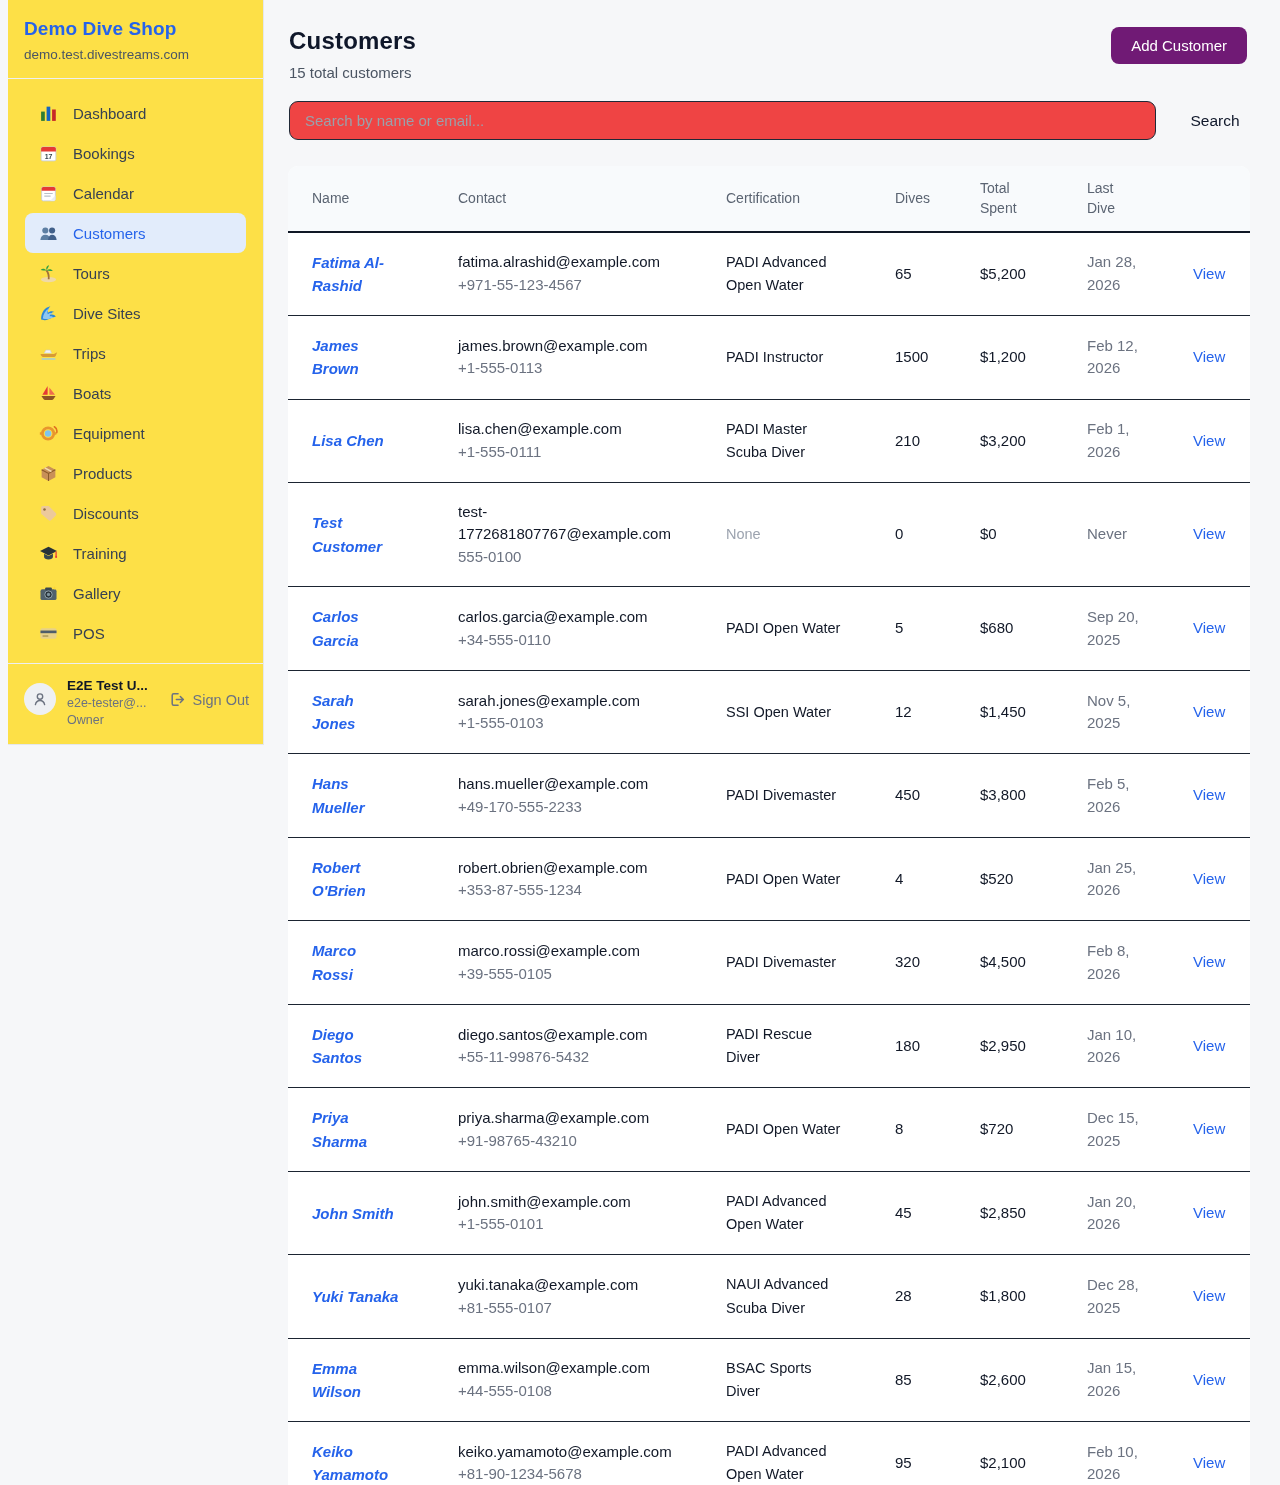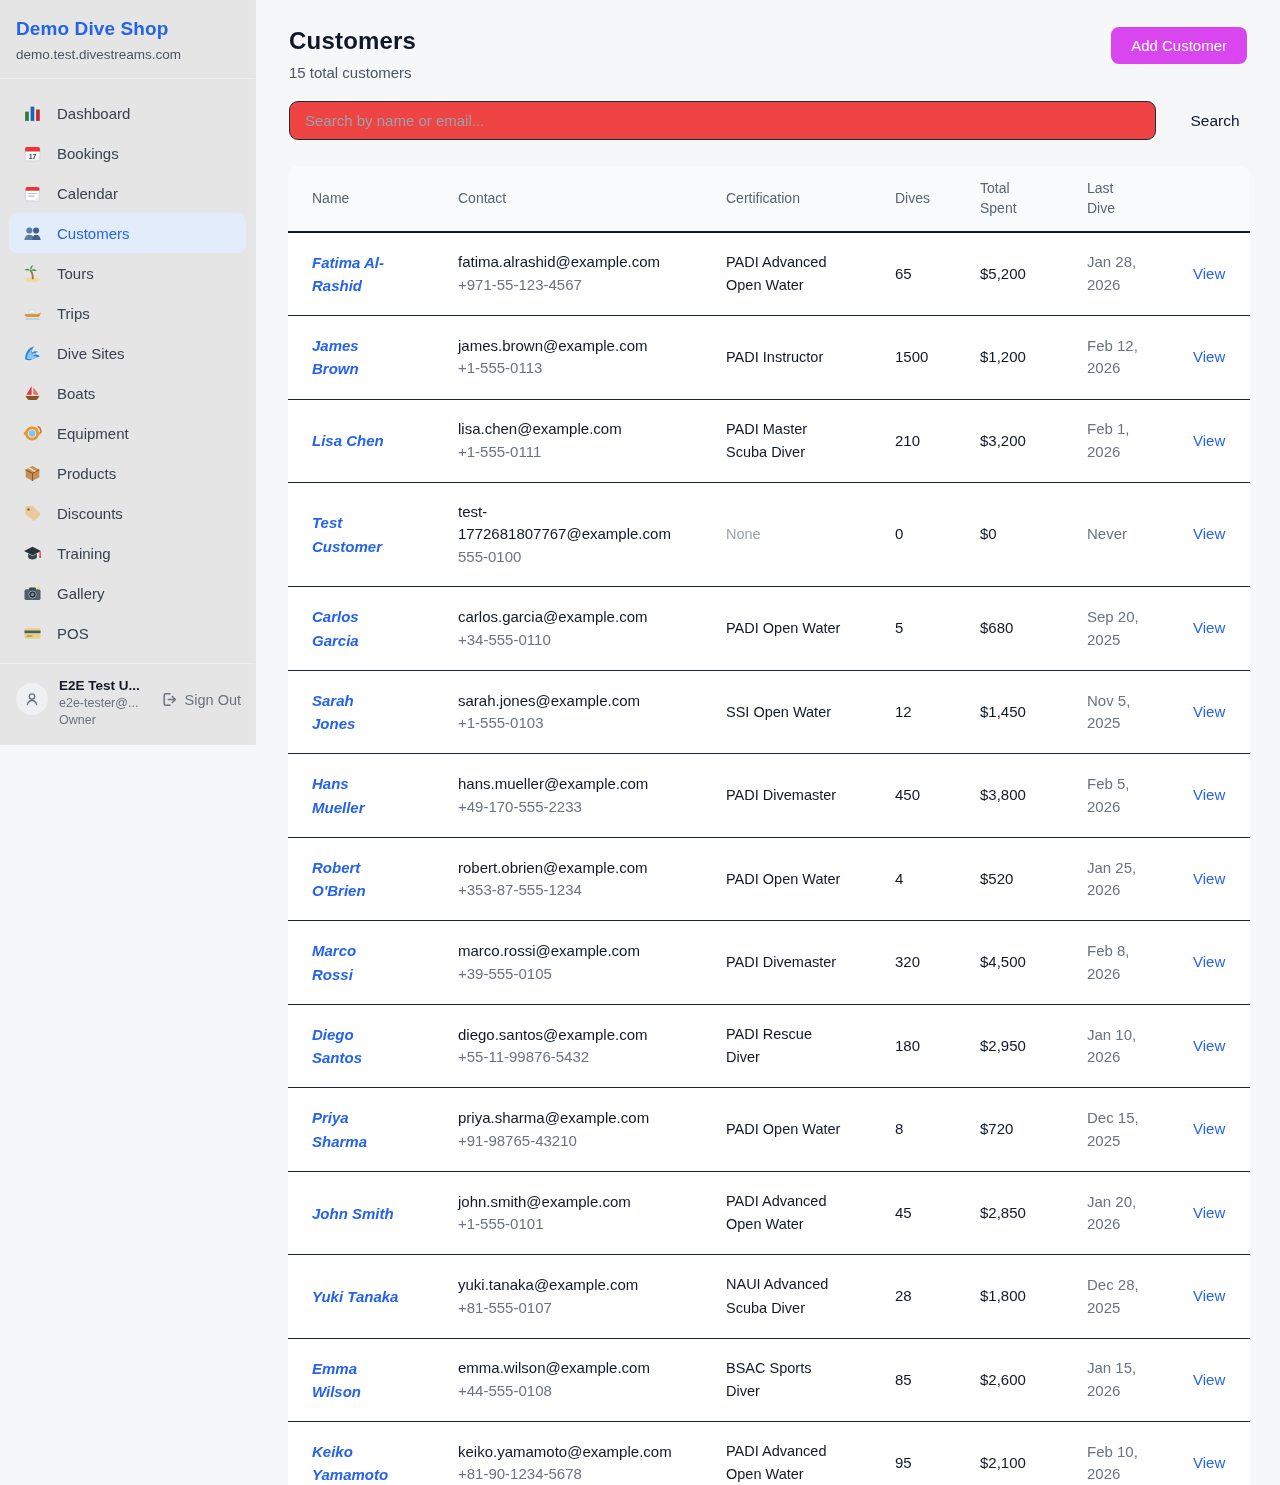--- a/index.html
+++ b/index.html
@@ -7,27 +7,27 @@
   body {
     height:1485px;
     background:#f6f7f9;
     font-family:"Liberation Sans", sans-serif;
     color:#111827;
     position:relative;
     overflow:hidden;
   }
   
   .sidebar {
-    position:absolute; left:0; top:0; width:256px; background:#e5e5e5;
+    position:absolute; left:8px; top:0; width:256px; background:#fde047;
     border-right:1px solid #e5e7eb; border-bottom:1px solid #e5e7eb;
   }
   .sidebar-header { padding:18px 16px 16px; border-bottom:1px solid #edeff2; }
   .brand { color:#2563eb; font-size:19px; font-weight:bold; letter-spacing:.1px; }
   .subdomain { color:#4b5563; font-size:13.5px; margin-top:7px; }
-  .nav { padding:14px 9px 10px; }
+  .nav { padding:14px 17px 10px; }
   .nav-item {
     display:flex; align-items:center; gap:15px; padding:10px 13px;
     border-radius:8px; color:#374151; font-size:15px; cursor:pointer;
   }
   .nav-item.active { background:#e2ecfb; color:#2563eb; }
   .nav-icon { width:20px; height:20px; flex:0 0 20px; display:flex; align-items:center; justify-content:center; }
   .nav-icon svg { width:19px; height:19px; }
   .sidebar-footer {
     border-top:1px solid #edeff2; padding:13px 14px 15px 16px;
     display:flex; align-items:flex-start; gap:11px;
@@ -43,21 +43,21 @@
     margin-left:auto; margin-top:14px; display:flex; align-items:center; gap:7px;
     color:#6b7280; font-size:14.5px; background:none; border:none; cursor:pointer;
     font-family:inherit; white-space:nowrap;
   }
   
   .main { position:absolute; left:256px; top:0; width:1024px; }
   .page-head { display:flex; align-items:flex-start; justify-content:space-between; padding:27px 33px 0 33px; }
   .page-title { font-size:24px; font-weight:bold; color:#0f172a; letter-spacing:.2px; }
   .page-subtitle { font-size:15px; color:#4b5563; margin-top:9px; }
   .add-btn {
-    background:#d946ef; color:#fff; border:none; border-radius:8px;
+    background:#701a75; color:#fff; border:none; border-radius:8px;
     height:37px; padding:0 20px; font-size:15px; font-family:inherit; cursor:pointer;
   }
   .search-row { display:flex; align-items:center; padding:20px 33px 0 33px; }
   .search-input {
     flex:1; height:39px; background:#ef4444; border:1.5px solid #1f2937; border-radius:9px;
     padding:0 15px; font-size:15px; font-family:inherit; color:#111827; outline:none;
   }
   .search-input::placeholder { color:#9aa1ab; }
   .search-btn {
     background:none; border:none; font-family:inherit; font-size:15.5px; color:#0f172a;
@@ -159,35 +159,35 @@
               <path d="M7 5.8C6.4 3 7.6 1.4 9.6 1.2 8.8 3.4 8 4.7 7 5.8z"></path>
               <path d="M7.3 6C9.3 4.5 11.8 4.8 13 6.4c-2.3.4-4 .2-5.7-.4z"></path>
             </g>
           </svg>
         </span>
       <span>Tours</span>
     </div>
     <div class="nav-item">
       <span class="nav-icon">
           <svg viewBox="0 0 18 18">
+            <path d="M2 14.6C2 7.8 5.4 3.4 10.8 2.2c-2.3 2.2-2.9 4.4-2 6 1.3-1.6 4-1.9 5.7-.6-2.2.3-3.4 1.2-3.7 2.7 2-.7 4 0 5.1 1.8-4.5.4-6 2.9-10.4 3.2z" fill="#2b87d8"></path>
+            <path d="M3.6 13.8c.4-4.6 2.6-8 6-9.6-1.6 2-2 3.9-1.2 5.4 1.2-1.2 3.2-1.4 4.6-.5-1.8.4-2.8 1.3-3 2.6 1.6-.4 3.1.1 4 1.3-3.6.4-5.6 2.2-10.4.8z" fill="#8ec7f0"></path>
+          </svg>
+        </span>
+      <span>Dive Sites</span>
+    </div>
+    <div class="nav-item">
+      <span class="nav-icon">
+          <svg viewBox="0 0 18 18">
             <path d="M5 8.6l1.6-2.8h4l1.2 2.8z" fill="#f5f5f5" stroke="#c9ced6" stroke-width="0.6"></path>
             <path d="M1.6 9.4h12.6l3-1.6-1.2 3.2c-.3.9-1.1 1.4-2 1.4H4.6c-1.3 0-2.4-.8-3-2z" fill="#d99a33"></path>
             <path d="M2.5 14.2h13" stroke="#90caf9" stroke-width="1.2"></path>
           </svg>
         </span>
       <span>Trips</span>
-    </div>
-    <div class="nav-item">
-      <span class="nav-icon">
-          <svg viewBox="0 0 18 18">
-            <path d="M2 14.6C2 7.8 5.4 3.4 10.8 2.2c-2.3 2.2-2.9 4.4-2 6 1.3-1.6 4-1.9 5.7-.6-2.2.3-3.4 1.2-3.7 2.7 2-.7 4 0 5.1 1.8-4.5.4-6 2.9-10.4 3.2z" fill="#2b87d8"></path>
-            <path d="M3.6 13.8c.4-4.6 2.6-8 6-9.6-1.6 2-2 3.9-1.2 5.4 1.2-1.2 3.2-1.4 4.6-.5-1.8.4-2.8 1.3-3 2.6 1.6-.4 3.1.1 4 1.3-3.6.4-5.6 2.2-10.4.8z" fill="#8ec7f0"></path>
-          </svg>
-        </span>
-      <span>Dive Sites</span>
     </div>
     <div class="nav-item">
       <span class="nav-icon">
           <svg viewBox="0 0 18 18">
             <path d="M8.2 1.8v8.4H3.2z" fill="#e53935"></path>
             <path d="M9.8 3.4v6.8h5.4z" fill="#ef6c4d"></path>
             <path d="M2.3 11.4h13.4l-1.9 2.9c-.4.6-1 .9-1.7.9H5.9c-.7 0-1.3-.3-1.7-.9z" fill="#8d5524"></path>
           </svg>
         </span>
       <span>Boats</span>

